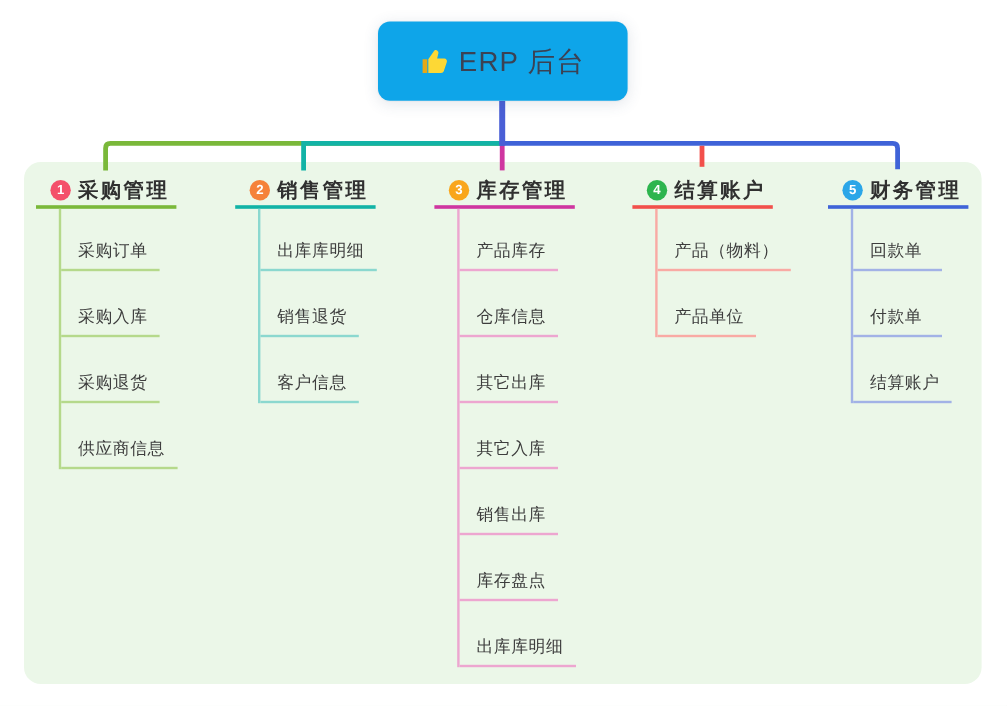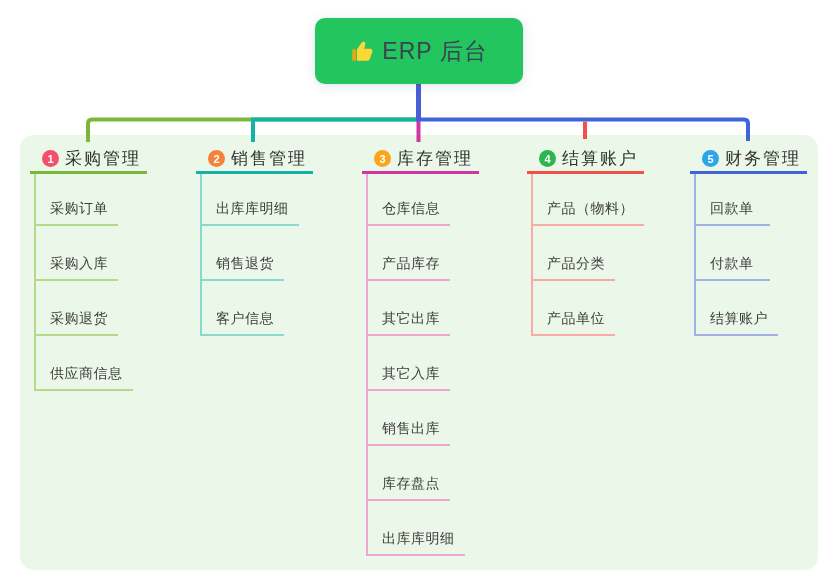--- a/index.html
+++ b/index.html
@@ -9,37 +9,37 @@
 
   
   .panel { position:absolute; left:20px; top:135px; width:798px; height:435px;
            border-radius:14px; background:#ebf7e8; }
 
   
   .connectors { position:absolute; left:0; top:0; width:839px; height:588px; pointer-events:none; }
 
   
   .root-node { position:absolute; left:315px; top:18px; width:208px; height:66px;
-               background:#22c55e; border-radius:10px;
+               background:#0ea5e9; border-radius:10px;
                box-shadow:0 2px 12px rgba(60,80,110,.14), 0 0 0 1px rgba(0,0,0,.02);
                display:flex; align-items:center; justify-content:center; gap:6px;
                cursor:pointer; }
   .root-title { font-size:23px; color:#3b4254; font-weight:500; letter-spacing:1px; }
   .thumb-icon { width:26px; height:26px; display:inline-block; }
 
   
   .branch { position:absolute; top:146px; width:117px; }
   .branch-header { display:flex; align-items:center; height:28px;
                    border-bottom:3px solid var(--main); padding-left:12px; cursor:pointer; }
   .badge { width:17px; height:17px; border-radius:50%; flex:0 0 17px;
            color:#fff; font-size:11px; font-weight:bold;
            display:flex; align-items:center; justify-content:center; margin-right:6px; }
-  .branch-title { font-size:17px; font-weight:400; color:#303030; letter-spacing:2px; white-space:nowrap; }
+  .branch-title { font-size:17px; font-weight:700; color:#303030; letter-spacing:2px; white-space:nowrap; }
 
-  .sub-list { margin-left:4px; border-left:2px solid var(--light); width:max-content; }
+  .sub-list { margin-left:19px; border-left:2px solid var(--light); width:max-content; }
   .sub-item { height:55px; border-bottom:2px solid var(--light);
               display:flex; align-items:flex-end;
               padding:0 10px 6px 14px; min-width:74px; width:max-content;
               cursor:pointer; }
   .sub-item:first-child { height:52px; }
   .sub-label { font-size:14px; color:#3d3d3d; letter-spacing:0.5px; white-space:nowrap; }
 </style>
 </head>
 <body>
 
@@ -103,24 +103,24 @@
     </div>
   </section>
 
   <section class="branch" style="left: 362px; --main: #cf36a0; --light: #eda6d0;">
     <div class="branch-header">
       <span class="badge" style="background: rgb(249, 166, 28);">3</span>
       <span class="branch-title">库存管理</span>
     </div>
     <div class="sub-list">
       <div class="sub-item">
-          <span class="sub-label">仓库信息</span>
+          <span class="sub-label">产品库存</span>
         </div>
       <div class="sub-item">
-          <span class="sub-label">产品库存</span>
+          <span class="sub-label">仓库信息</span>
         </div>
       <div class="sub-item">
           <span class="sub-label">其它出库</span>
         </div>
       <div class="sub-item">
           <span class="sub-label">其它入库</span>
         </div>
       <div class="sub-item">
           <span class="sub-label">销售出库</span>
         </div>
@@ -136,23 +136,20 @@
   <section class="branch" style="left: 527px; --main: #f2504b; --light: #f9aaa4;">
     <div class="branch-header">
       <span class="badge" style="background: rgb(45, 181, 78);">4</span>
       <span class="branch-title">结算账户</span>
     </div>
     <div class="sub-list">
       <div class="sub-item">
           <span class="sub-label">产品（物料）</span>
         </div>
       <div class="sub-item">
-          <span class="sub-label">产品分类</span>
-        </div>
-      <div class="sub-item">
           <span class="sub-label">产品单位</span>
         </div>
     </div>
   </section>
 
   <section class="branch" style="left: 690px; --main: #3f63d8; --light: #a2b2e6;">
     <div class="branch-header">
       <span class="badge" style="background: rgb(43, 166, 232);">5</span>
       <span class="branch-title">财务管理</span>
     </div>

